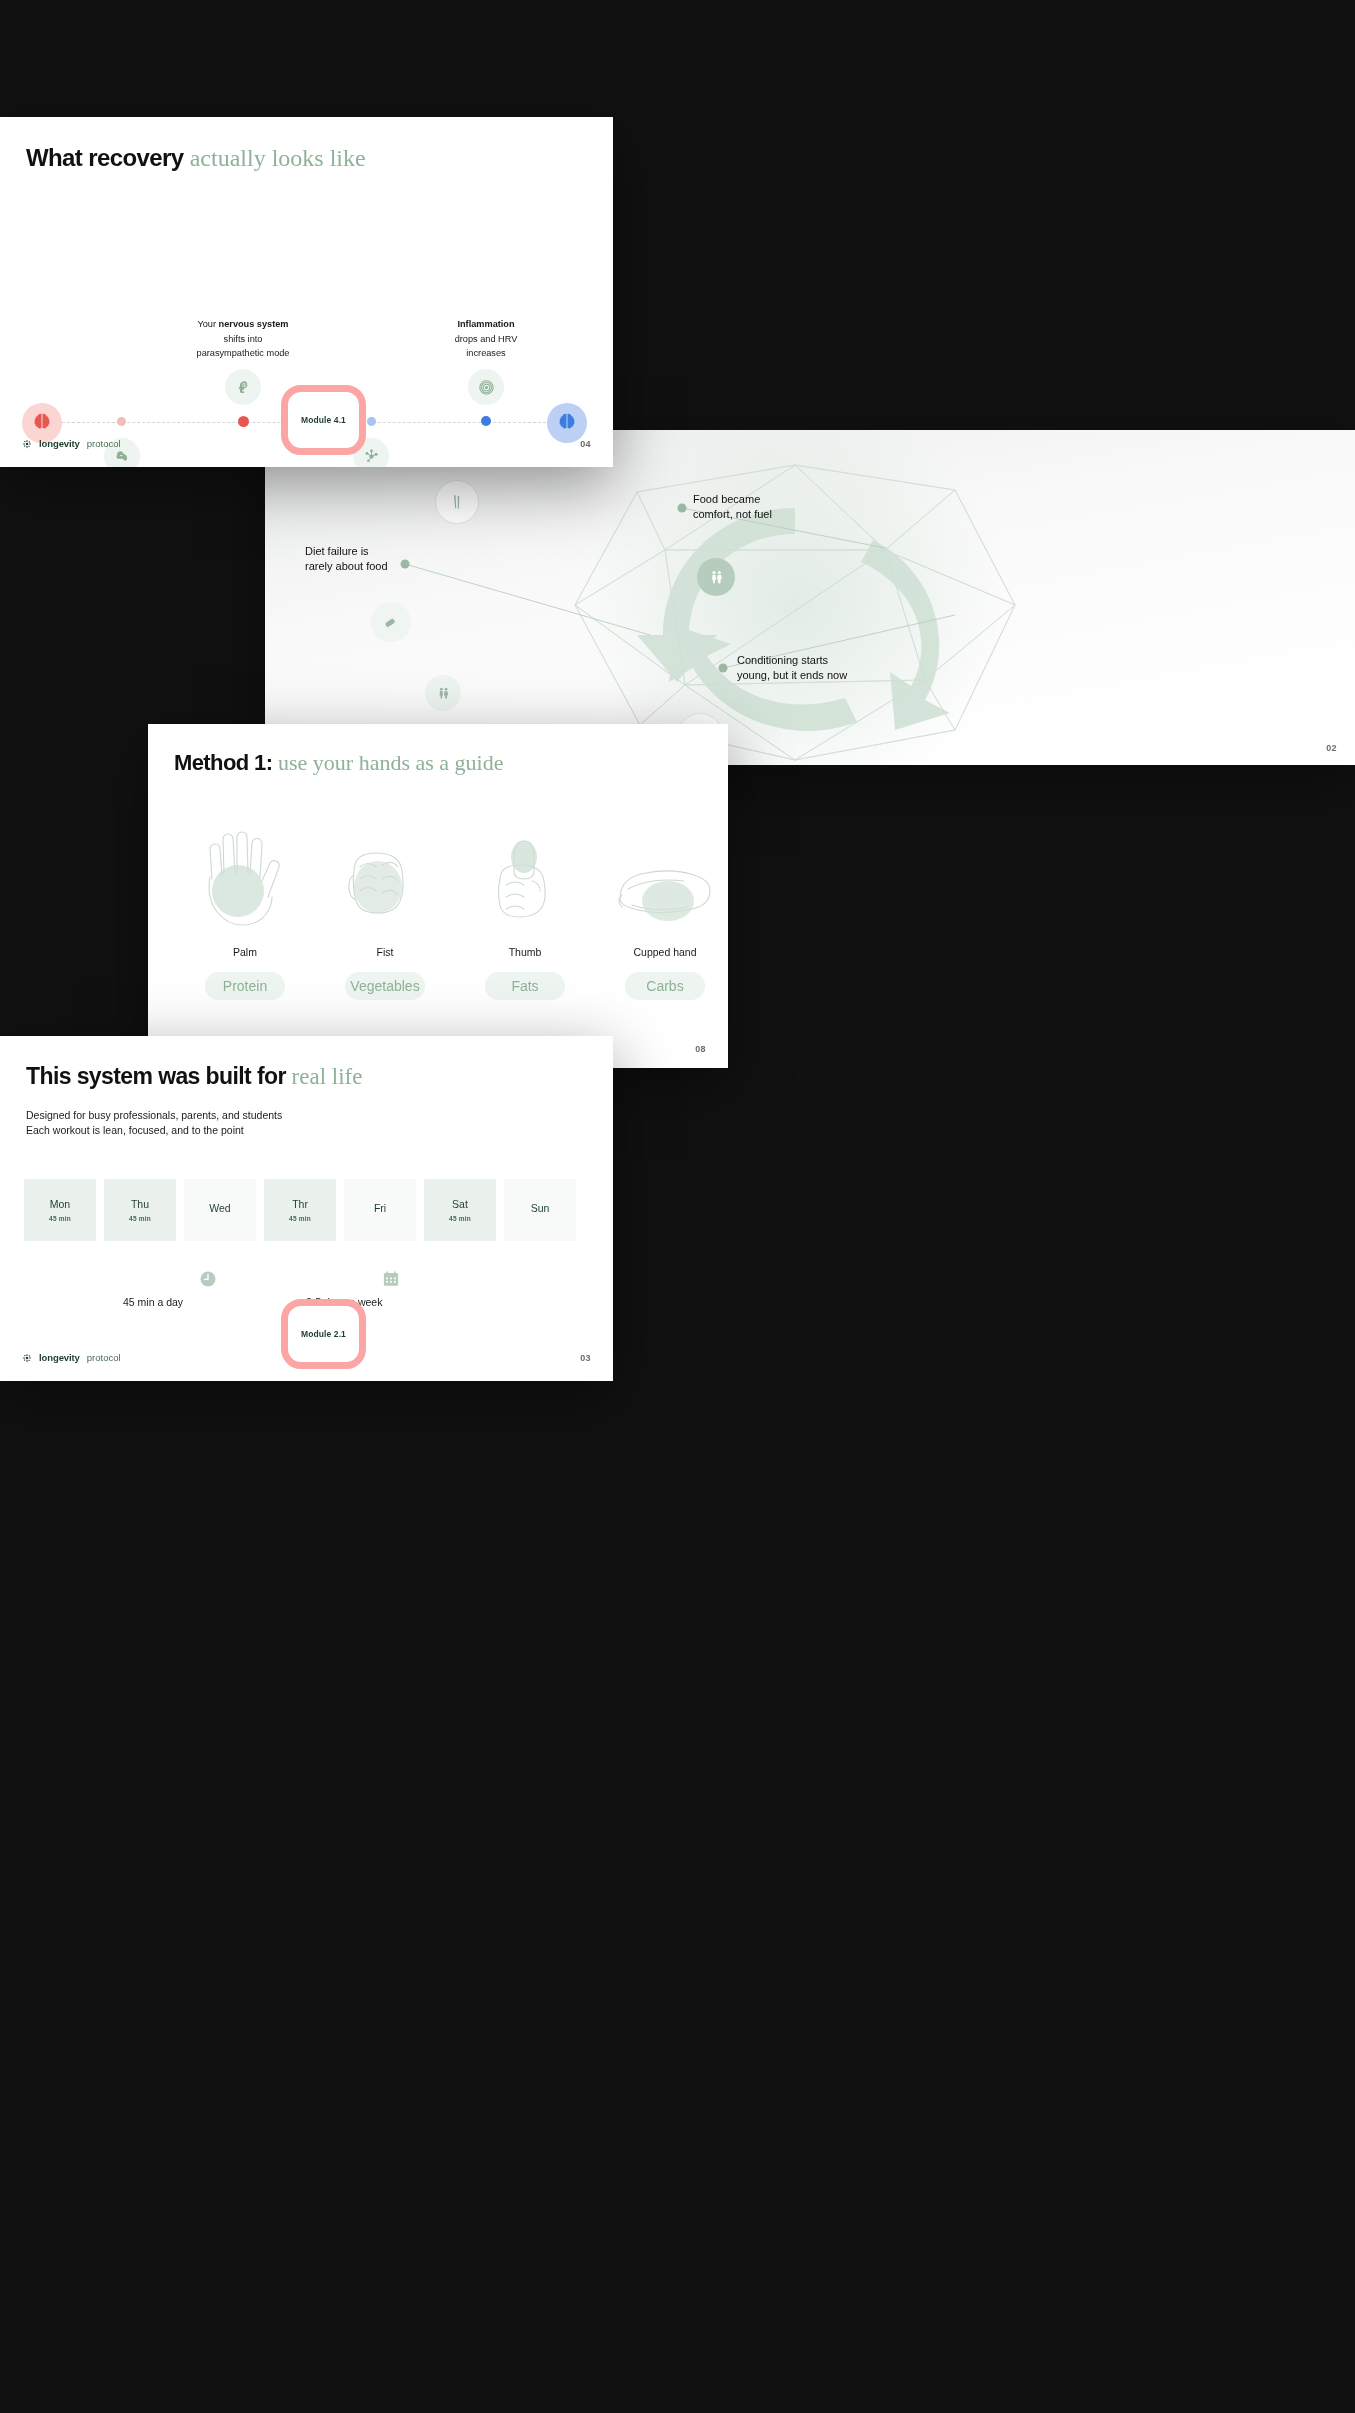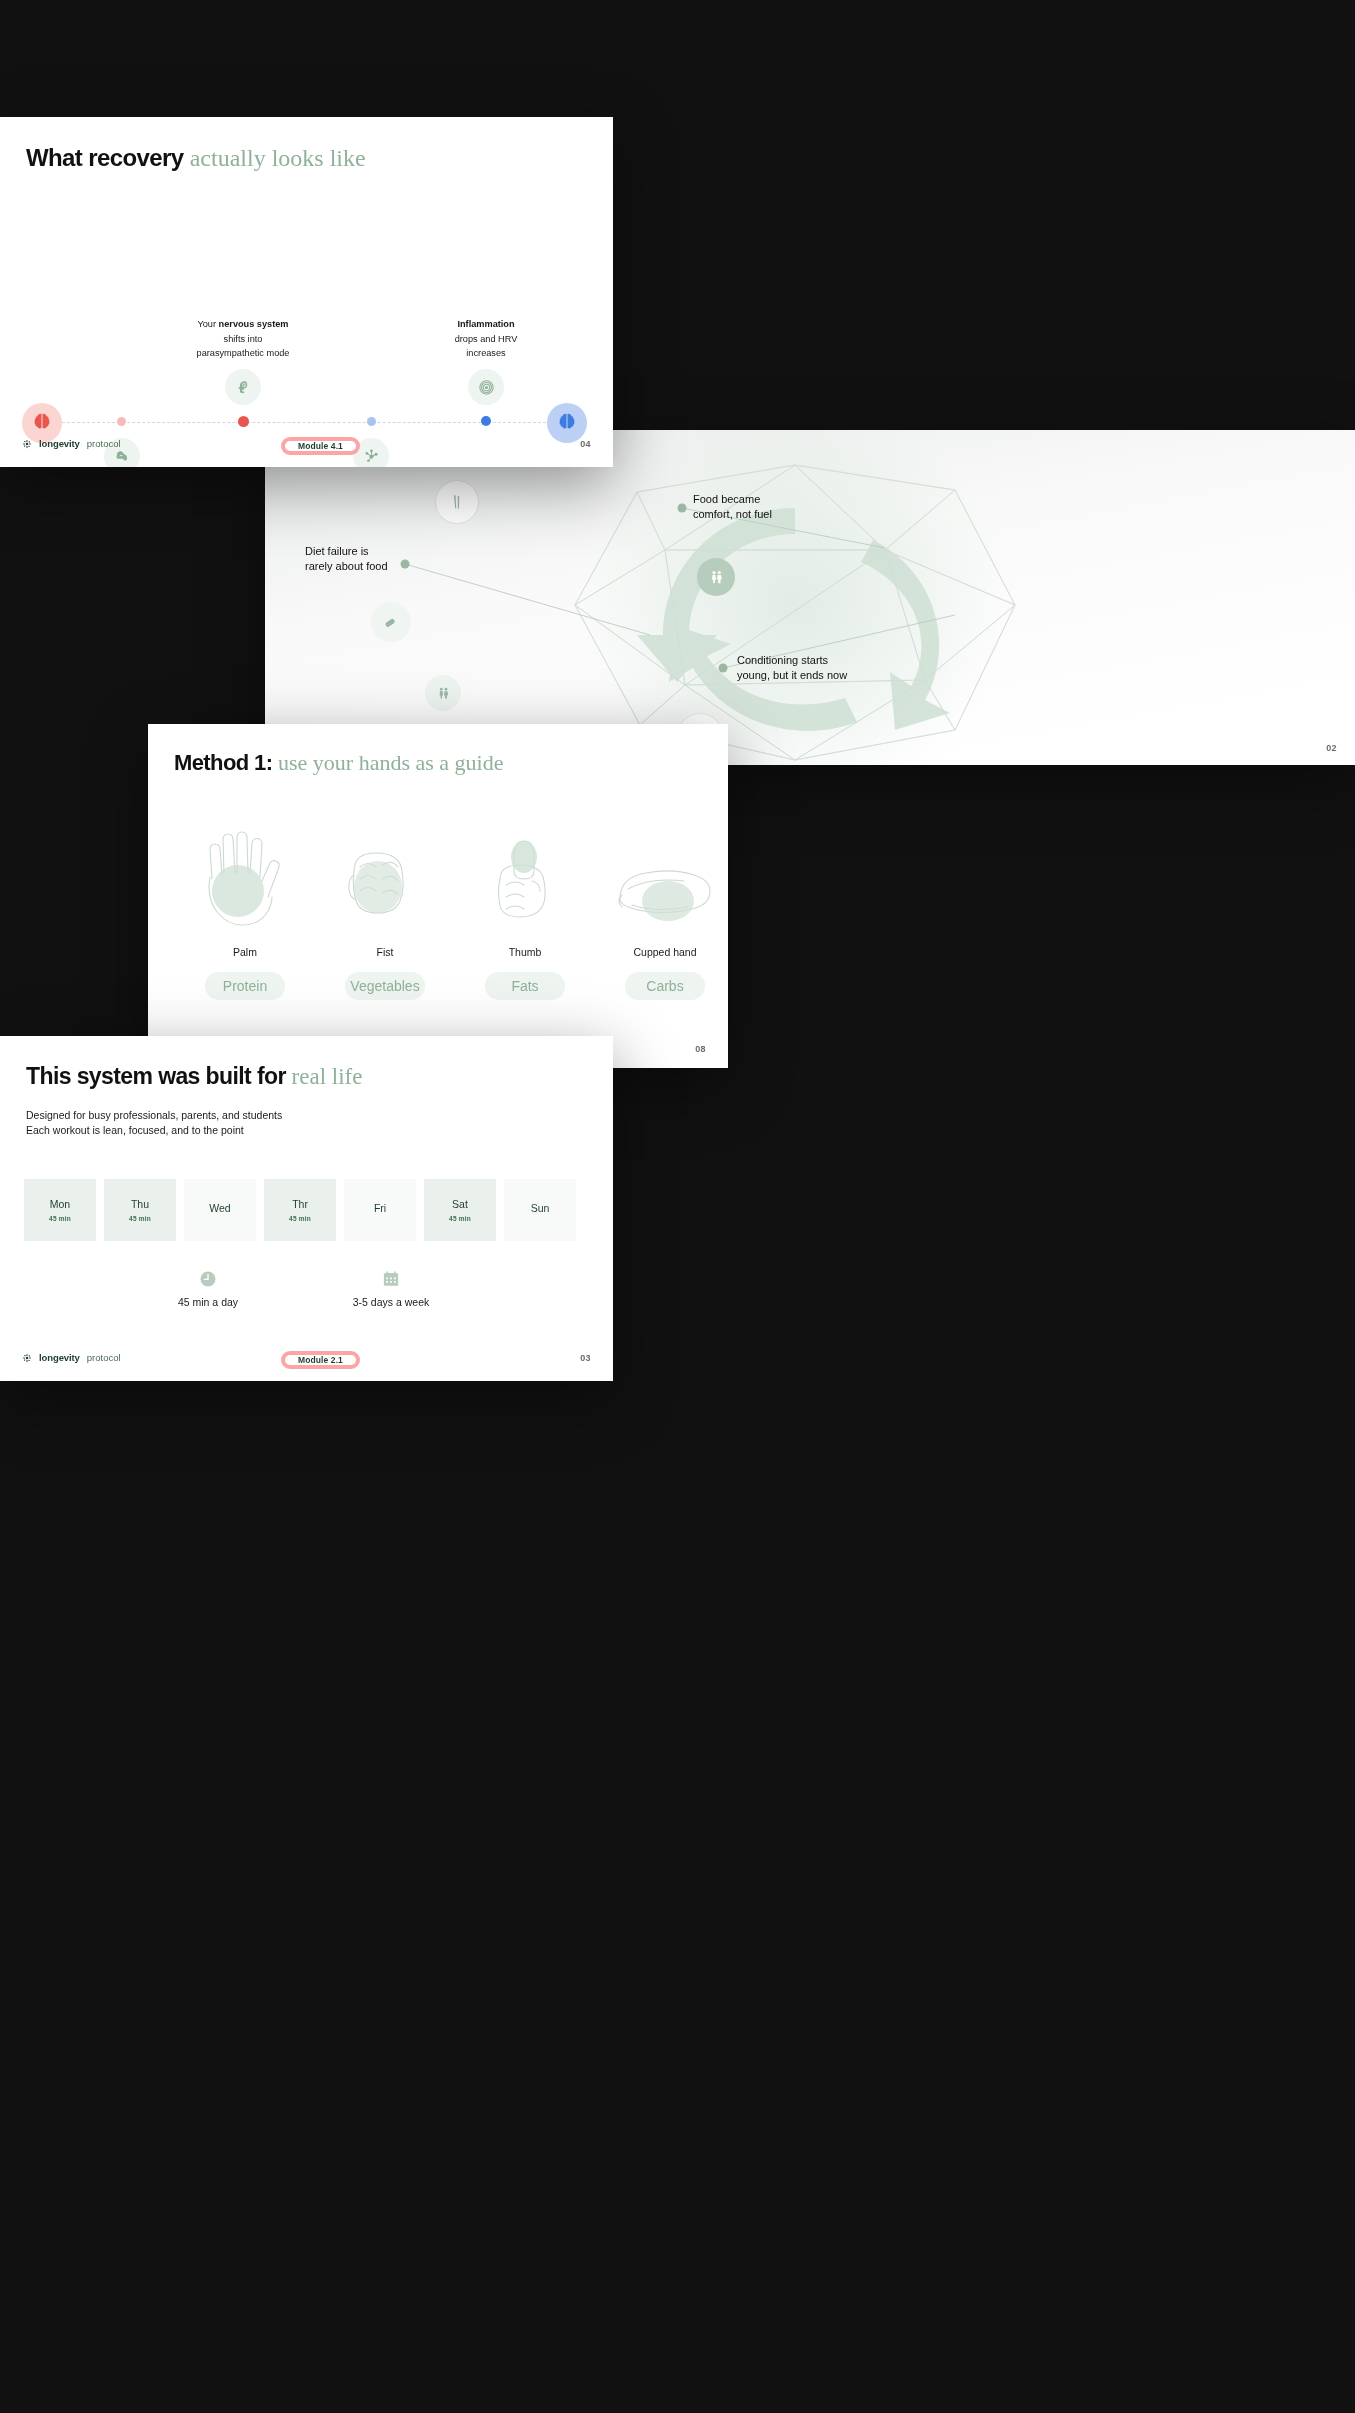--- a/index.html
+++ b/index.html
@@ -23,22 +23,22 @@
   }
   .title .accent{
     font-family:"Liberation Serif",serif;
     font-weight:400;color:#8fb199;letter-spacing:0px;
   }
 
   .footer-brand{display:flex;align-items:flex-end;gap:7px;color:#1e3d2b;}
   .footer-brand .bname{font-size:9.5px;font-weight:700;letter-spacing:-0.1px;}
   .footer-brand .bname2{font-size:9.5px;font-weight:400;color:#4a6b55;}
   .module-pill{
-    border:4px solid #fca5a5;border-radius:20px;color:#1e3d2b;
-    font-size:8.5px;font-weight:600;padding:0 13px;background:#fff;
+    border:7px solid #fca5a5;border-radius:20px;color:#1e3d2b;
+    font-size:8.5px;font-weight:600;padding:23px 13px;background:#fff;
     display:inline-block;letter-spacing:.1px;
   }
   .page-num{font-size:9px;color:#6b6b6b;letter-spacing:.4px;font-weight:600;}
 
   
   #slide1{left:-2px;top:117px;width:615px;height:350px;}
   #slide1 .title{left:28px;top:27px;position:absolute;font-size:24px;}
   .s1-axis{position:absolute;left:44px;top:305px;width:524px;height:0;
            border-top:1px dashed #d2d6d4;}
   .halo{position:absolute;border-radius:50%;}
@@ -73,21 +73,21 @@
   #slide4{left:-2px;top:1036px;width:615px;height:345px;}
   #slide4 .title{left:28px;top:27px;position:absolute;font-size:23px;}
   .s4-sub{position:absolute;left:28px;top:72px;font-size:10.5px;line-height:15px;color:#1a1a1a;}
   .week{position:absolute;left:26px;top:143px;display:flex;gap:8px;}
   .day{width:72px;height:62px;border-radius:0;display:flex;flex-direction:column;
        align-items:center;justify-content:center;gap:5px;}
   .day.on{background:#eaf1ec;}
   .day.off{background:#f7faf8;}
   .day .dn{font-size:10.5px;color:#1e3d2b;}
   .day .dt{font-size:6.5px;color:#3f6a4c;font-weight:700;letter-spacing:.2px;}
-  .stat{position:absolute;top:234px;text-align:center;width:170px;}
+  .stat{position:absolute;top:234px;text-align:left;width:170px;}
   .stat .sic{width:18px;height:18px;margin:0 auto 8px;}
   .stat .stx{font-size:10.5px;color:#1a1a1a;}
 </style>
 </head>
 <body>
 
 <div class="stage">
 
   <div class="slide shadow" id="slide2">
 

